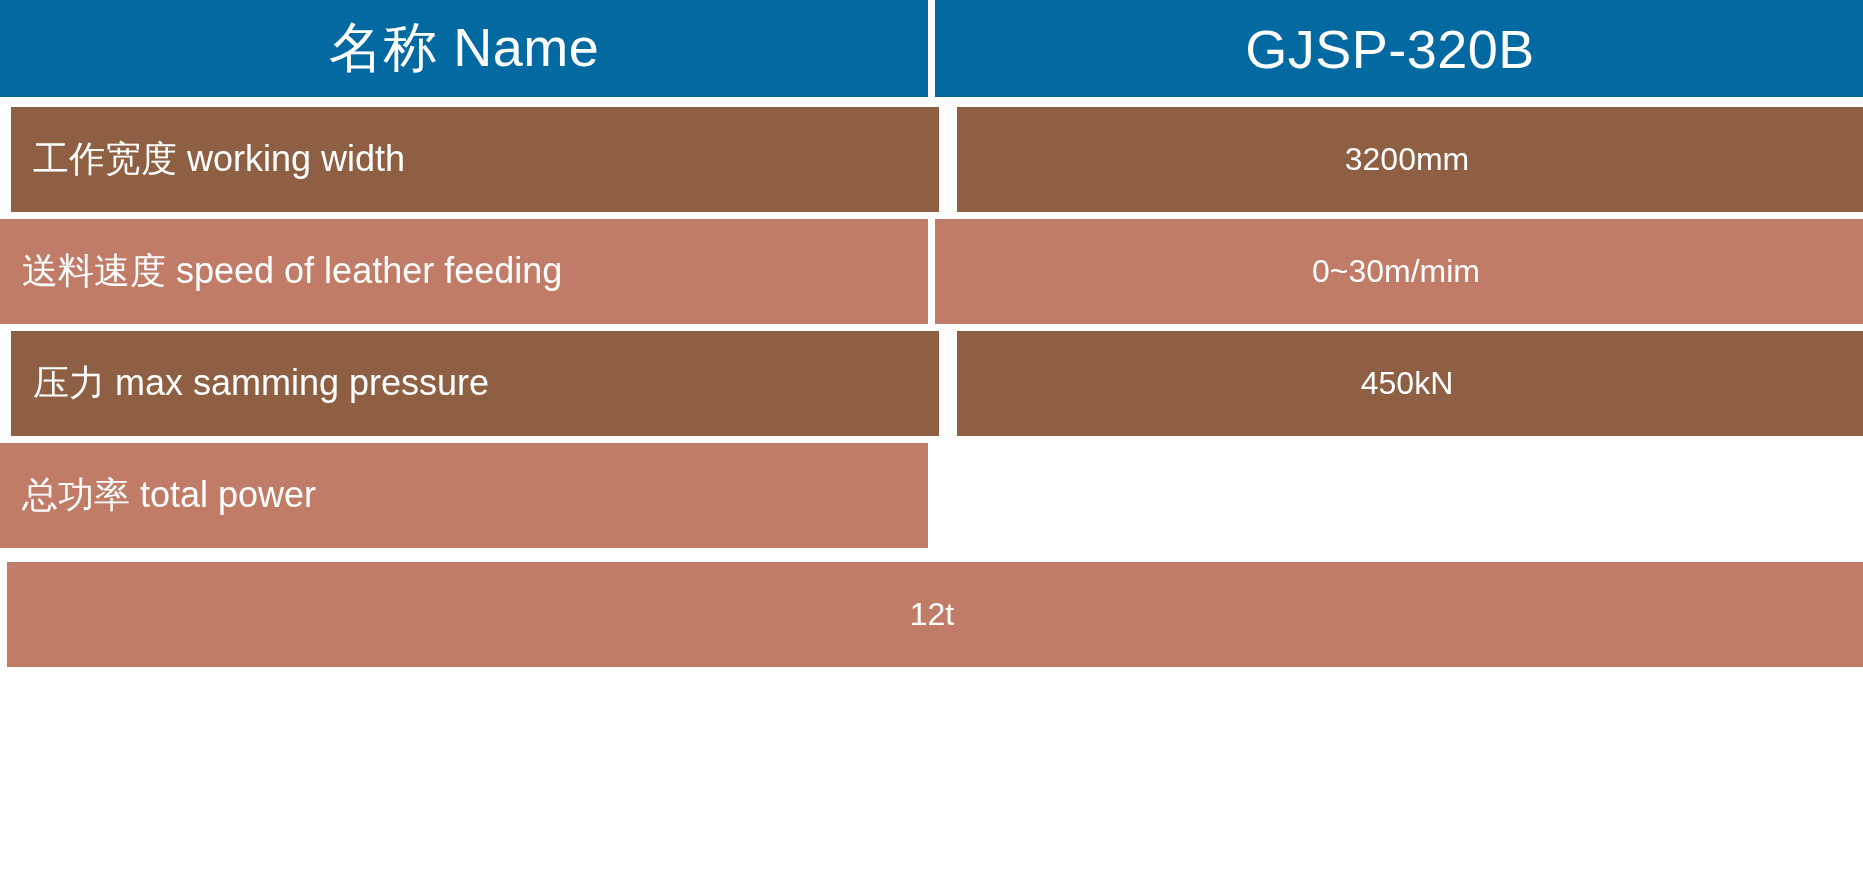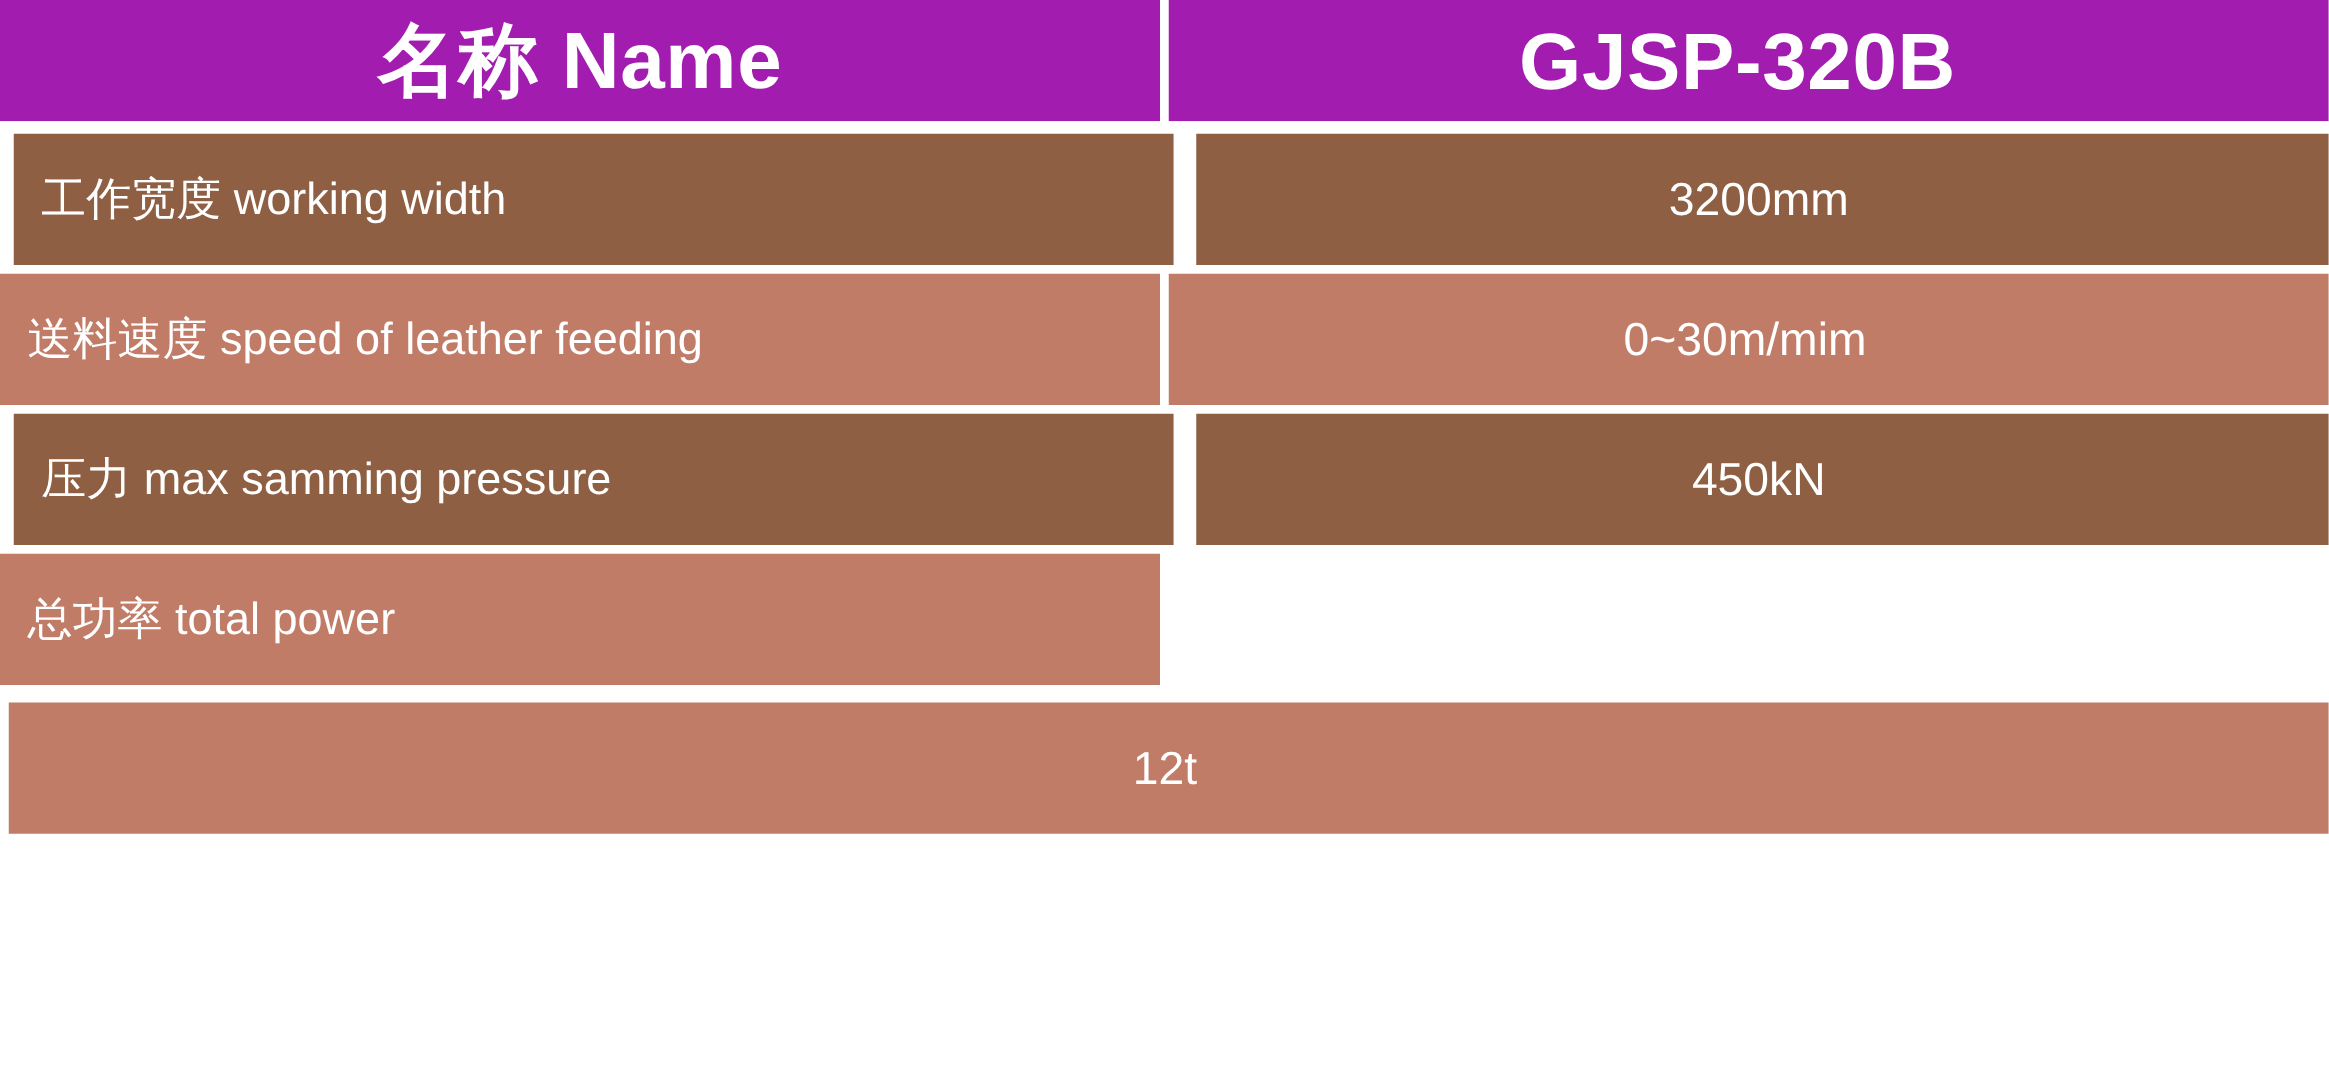--- a/index.html
+++ b/index.html
@@ -57,24 +57,24 @@
     flex: 1 1 auto;
     justify-content: center;
     padding-right: 6px;
   }
 
   
   .row-header {
     height: 97px;
   }
   .row-header .cell {
-    background: #a21caf;
+    background: #0369a1;
     justify-content: center;
-    font-weight: bold;
-    font-size: 64px;
+    font-weight: normal;
+    font-size: 54px;
     letter-spacing: 0.5px;
   }
   .row-header .cell-label {
     padding-left: 0;
   }
   .row-header .cell-value {
     padding-right: 18px;
   }
 
   .row-sep {
@@ -88,21 +88,21 @@
     background: #ffffff;
     width: 100%;
     flex: 0 0 7px;
   }
 
   
   .row-data {
     height: 105px;
   }
   .row-data .cell {
-    font-size: 37px;
+    font-size: 32px;
     font-weight: normal;
   }
   .row-data .cell-label {
     font-size: 36px;
   }
 
   .tone-dark .cell-label,
   .tone-dark .cell-value {
     background: #8e5f42;
     margin-left: 11px;

